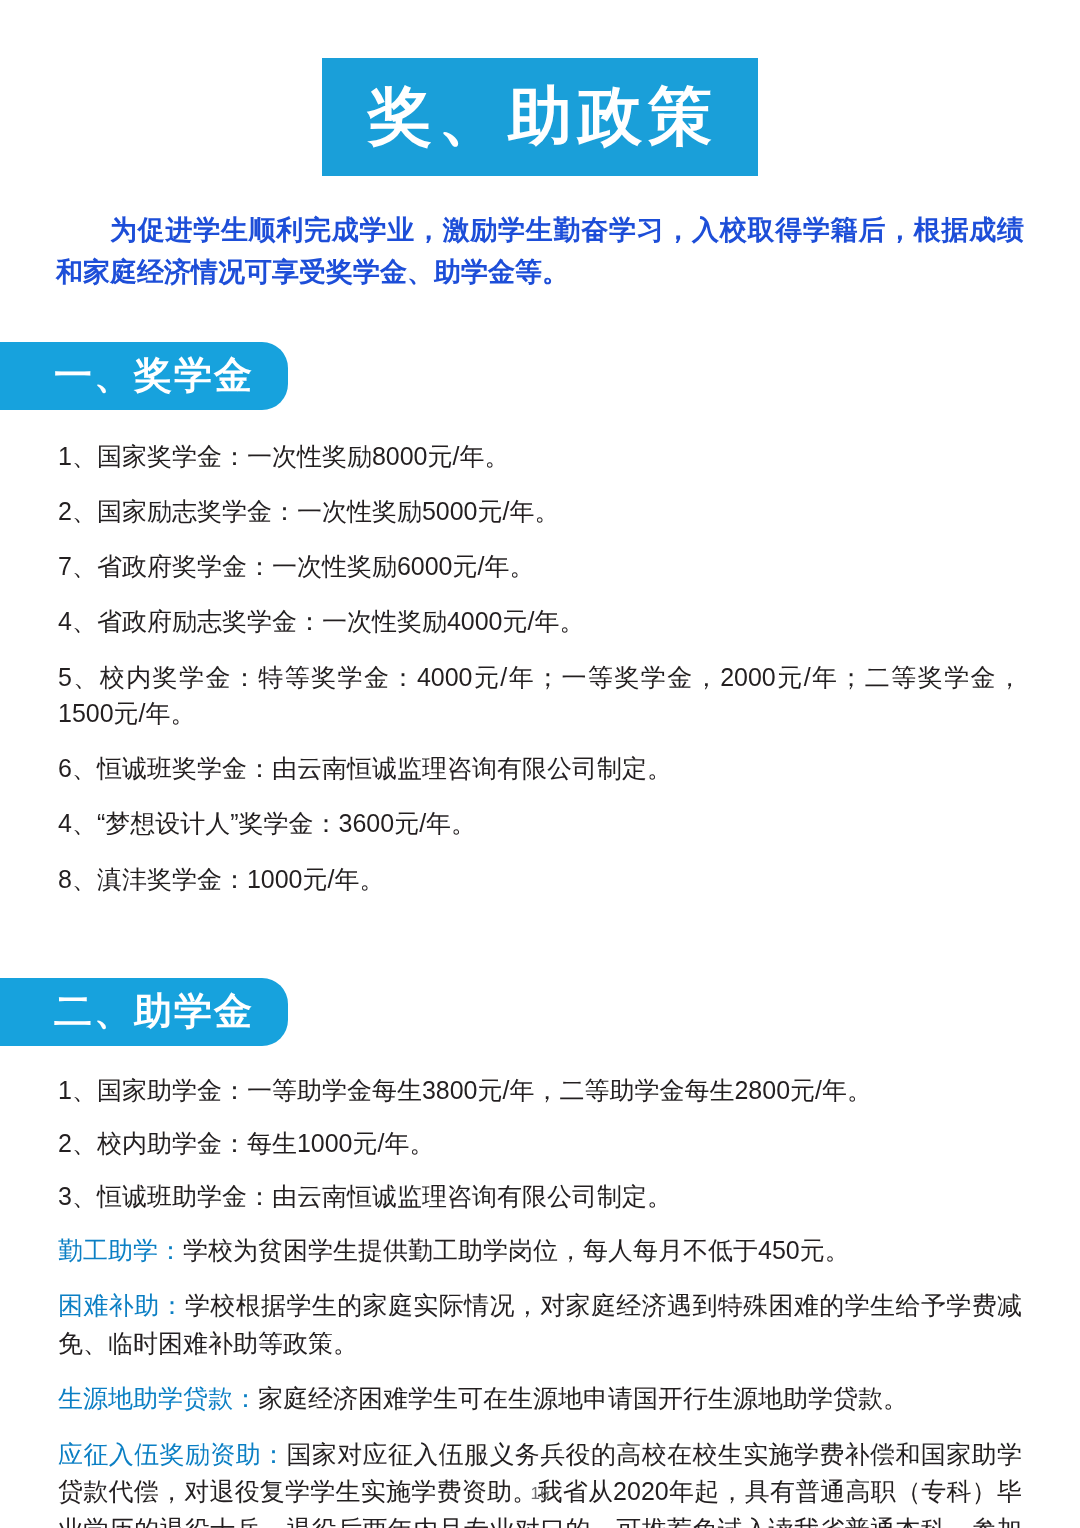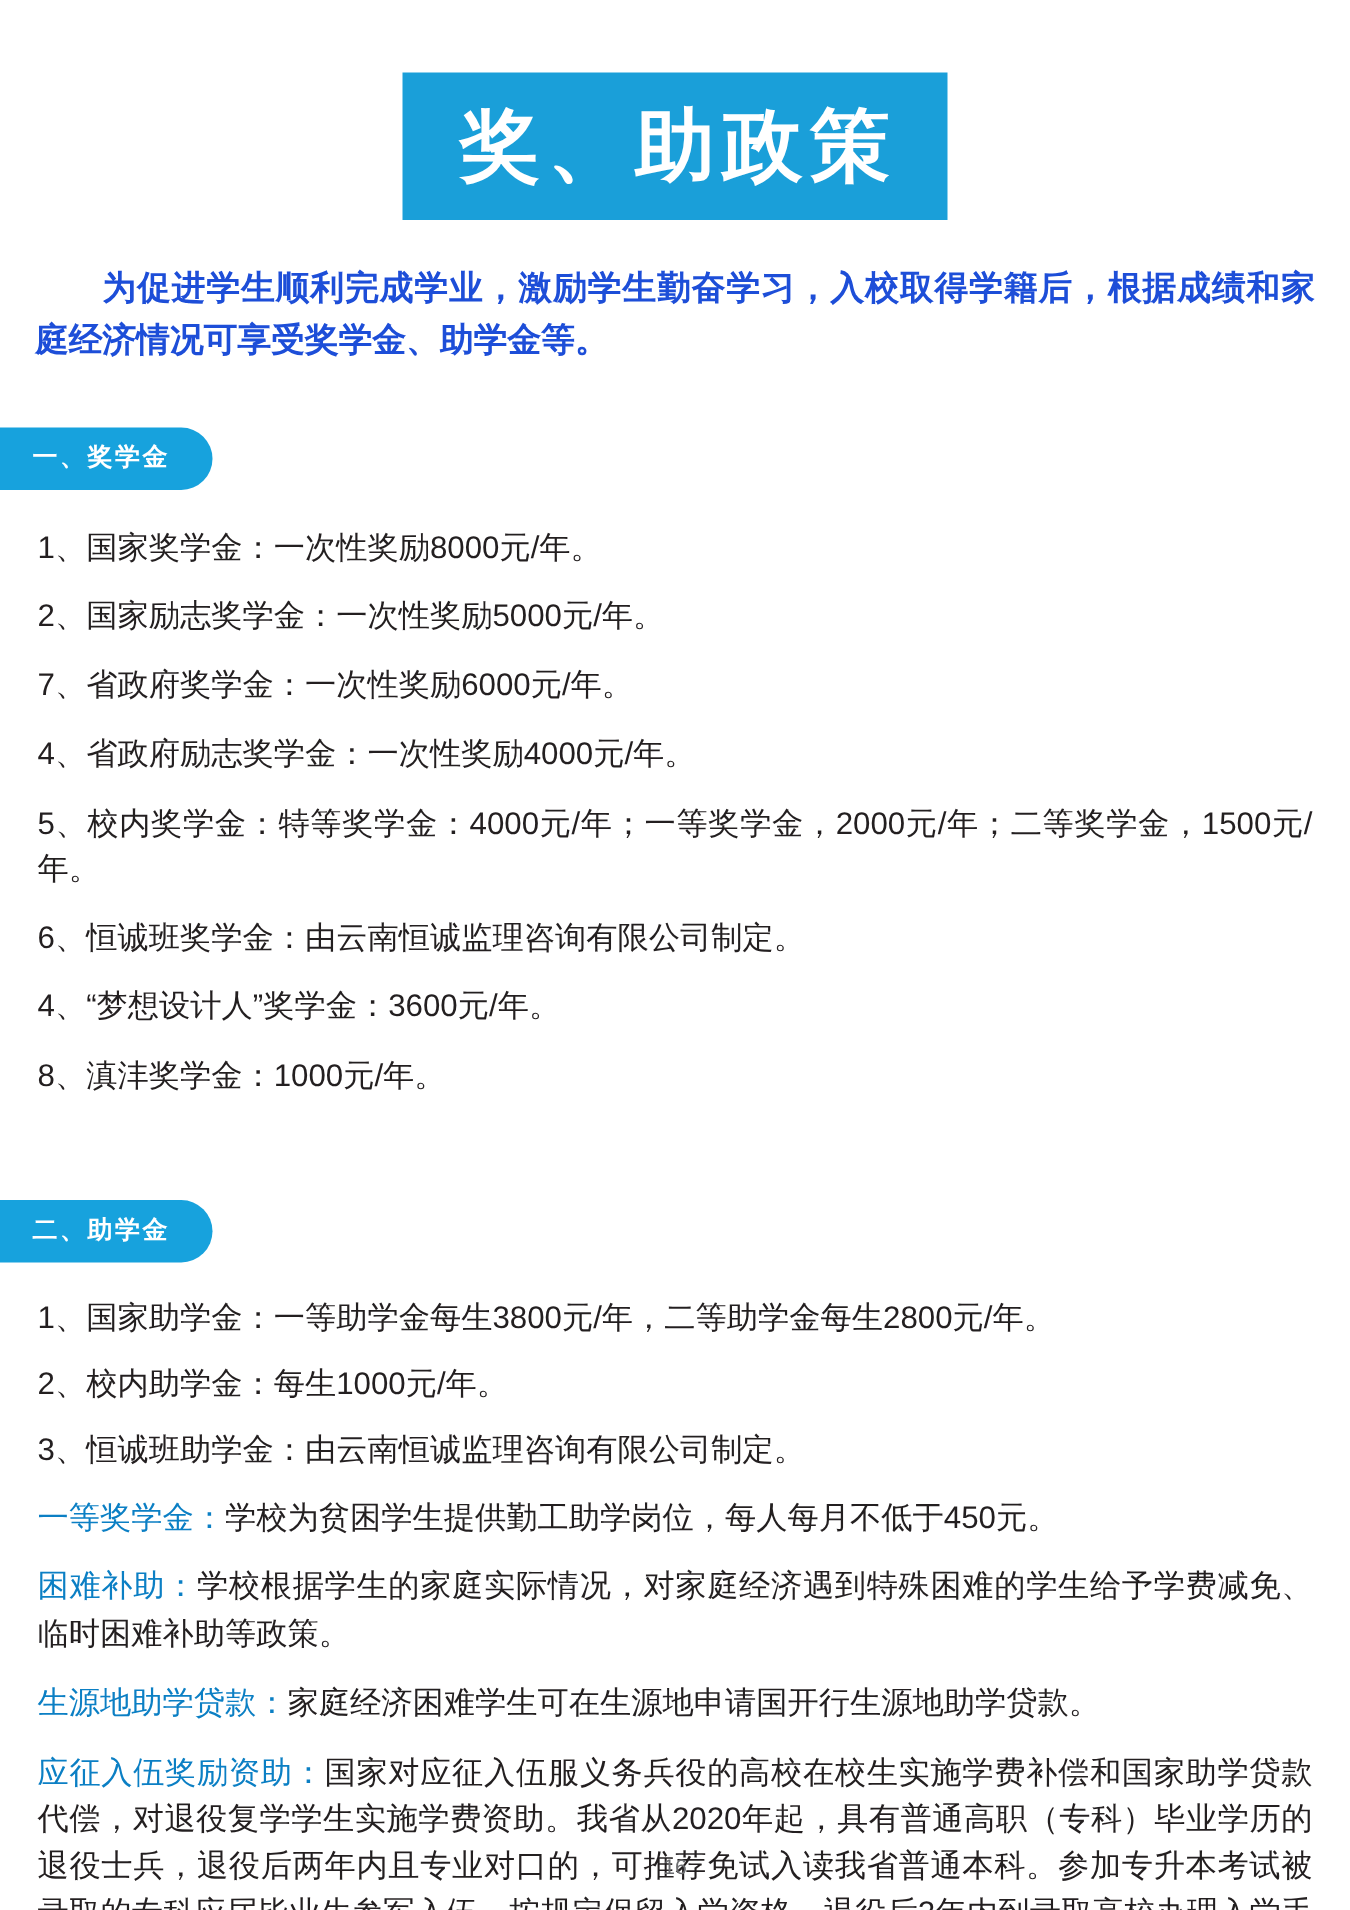--- a/index.html
+++ b/index.html
@@ -13,21 +13,21 @@
     font-family: "Liberation Sans", "DejaVu Sans", sans-serif;
     color: #231f20;
     position: relative;
     overflow: hidden;
   }
   .page {
     position: relative;
     width: 1080px;
     height: 1528px;
     box-sizing: border-box;
-    padding: 0 24px;
+    padding: 0 52px;
   }
 
   
   .title-banner-wrap {
     text-align: center;
     padding-top: 58px;
   }
   .title-banner {
     display: inline-block;
     background: #1a9fd9;
@@ -50,21 +50,21 @@
     padding: 0 4px 0 4px;
     text-indent: 54px;
   }
 
   
   .section-head {
     margin-top: 48px;
     display: inline-block;
     background: #17a2dd;
     color: #ffffff;
-    font-size: 20px;
+    font-size: 38px;
     font-weight: bold;
     line-height: 1;
     padding: 14px 34px 16px 32px;
     border-radius: 0 26px 26px 0;
     margin-left: -52px;
     padding-left: 54px;
     letter-spacing: 2px;
   }
   .section-head.second {
     margin-top: 62px;
@@ -140,21 +140,21 @@
 
   
   <div class="section-head second">二、助学金</div>
 
   <div class="list section2">
     <div class="item">1、国家助学金：一等助学金每生3800元/年，二等助学金每生2800元/年。</div>
     <div class="item">2、校内助学金：每生1000元/年。</div>
     <div class="item">3、恒诚班助学金：由云南恒诚监理咨询有限公司制定。</div>
 
     <div class="named">
-      <span class="label">一等奖学金：</span><span>学校为贫困学生提供勤工助学岗位，每人每月不低于450元。</span>
+      <span class="label">勤工助学：</span><span>学校为贫困学生提供勤工助学岗位，每人每月不低于450元。</span>
     </div>
 
     <div class="named">
       <span class="label">困难补助：</span><span>学校根据学生的家庭实际情况，对家庭经济遇到特殊困难的学生给予学费减免、临时困难补助等政策。</span>
     </div>
 
     <div class="named">
       <span class="label">生源地助学贷款：</span><span>家庭经济困难学生可在生源地申请国开行生源地助学贷款。</span>
     </div>
 

